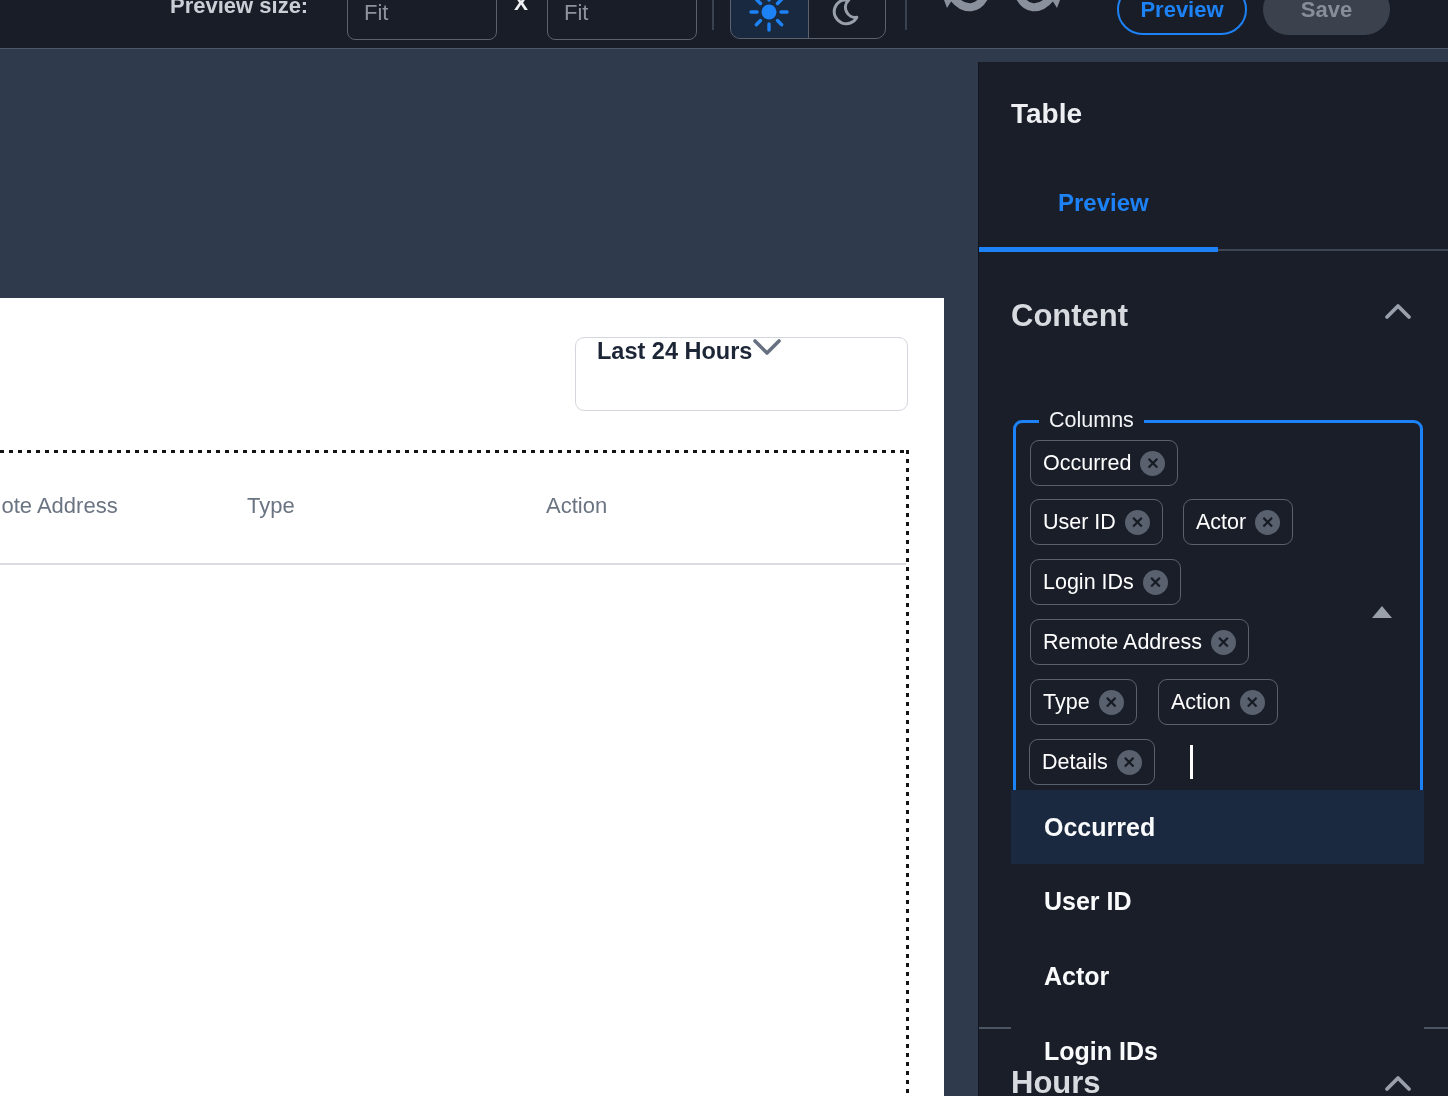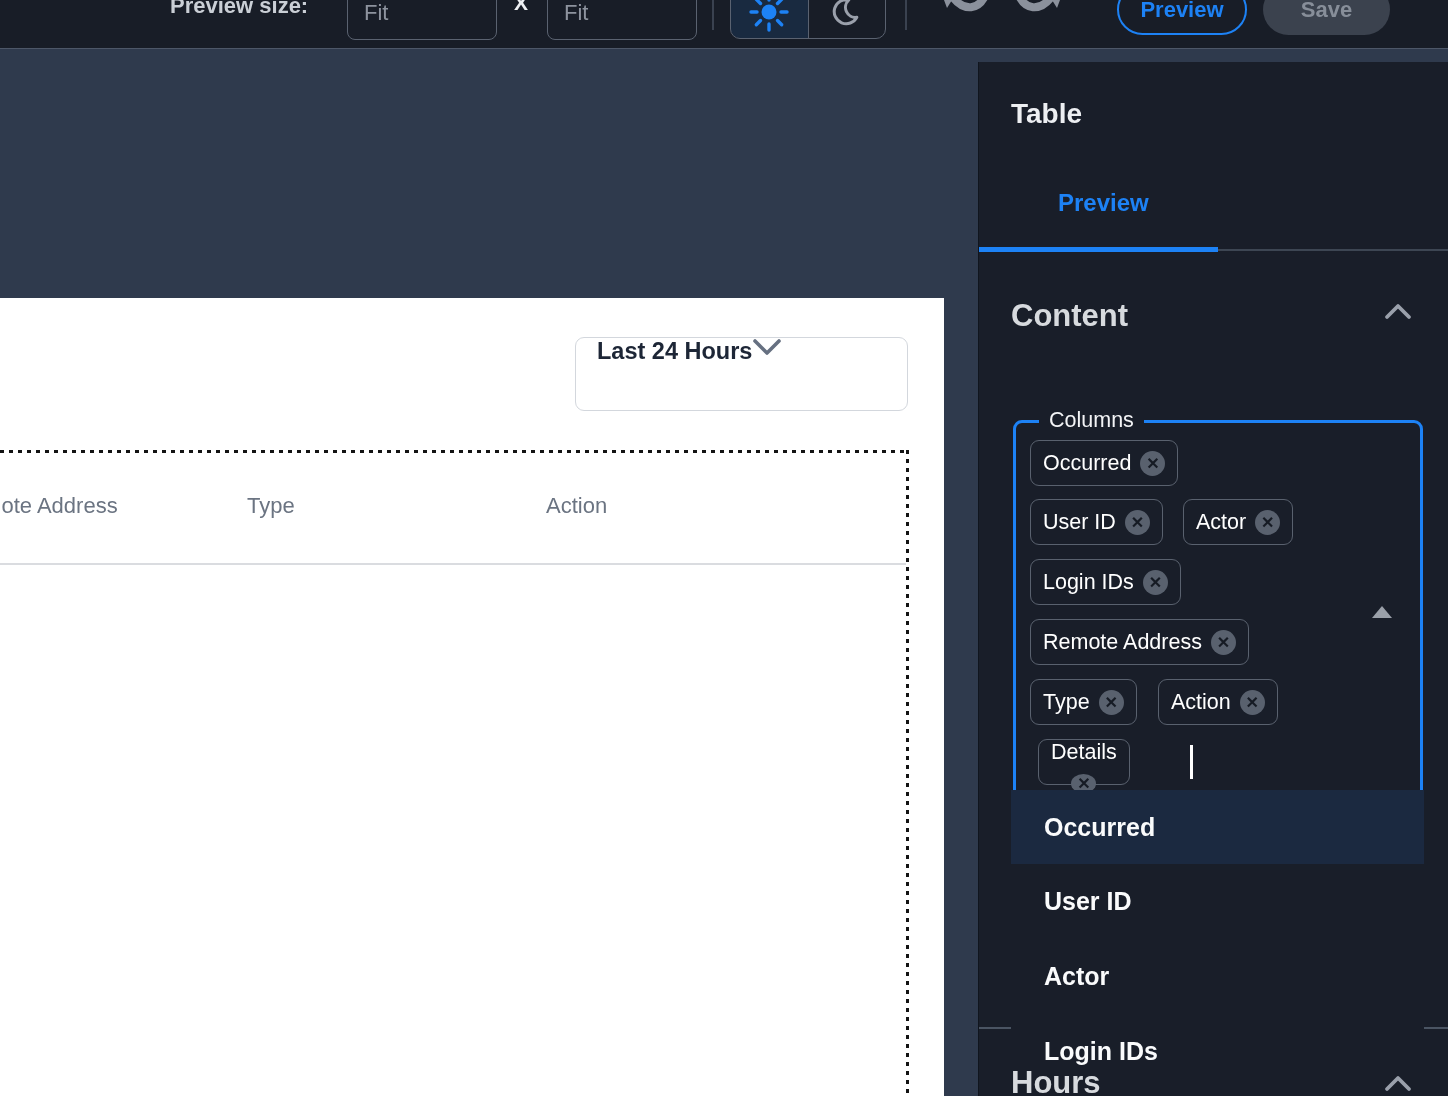--- a/index.html
+++ b/index.html
@@ -193,21 +193,21 @@
       <span class="x">✕</span>
     </div>
     <div class="pill" style="left:14px; top:256px;">
       <span>Type</span>
       <span class="x">✕</span>
     </div>
     <div class="pill" style="left:142px; top:256px;">
       <span>Action</span>
       <span class="x">✕</span>
     </div>
-    <div class="pill" style="left:22px; top:316px;flex-direction:column;">
+    <div class="pill" style="left:13px; top:316px;">
       <span>Details</span>
       <span class="x">✕</span>
     </div>
 
     <div class="cursor-bar"></div>
     <div class="collapse-tri"></div>
   </div>
 
   <div class="div-seg" style="left:0; width:32px;"></div>
   <div class="div-seg" style="left:445px; width:25px;"></div>

